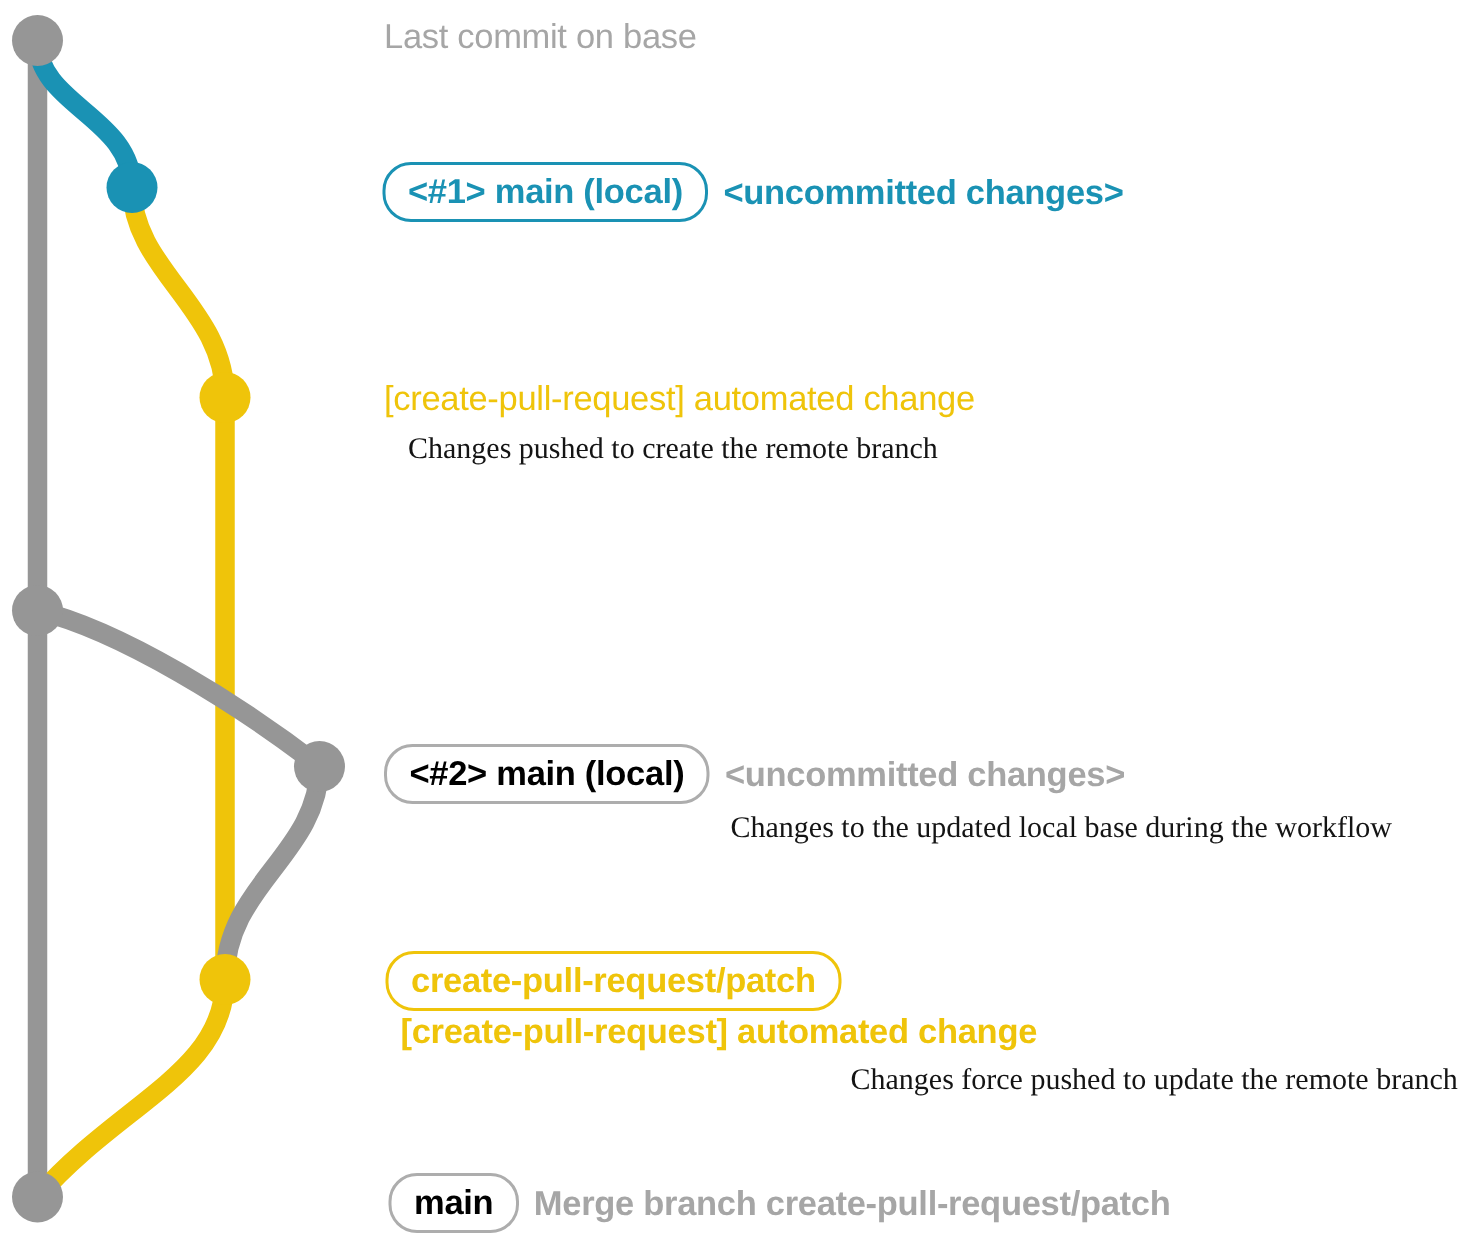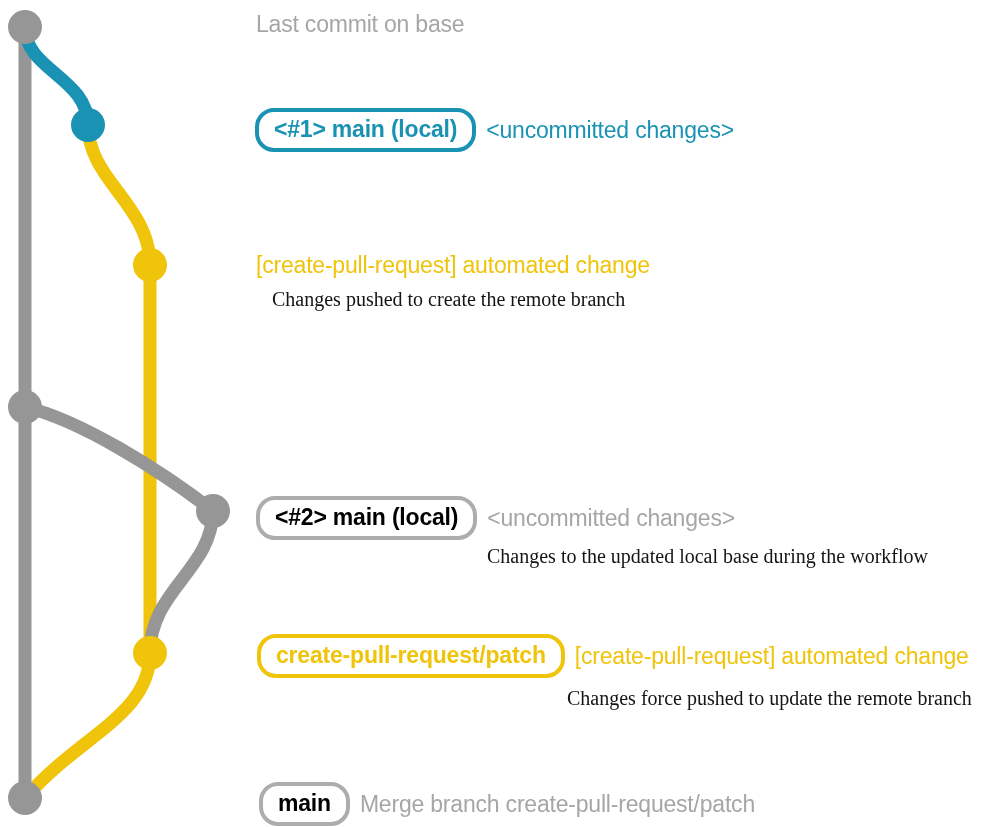--- a/index.html
+++ b/index.html
@@ -26,39 +26,39 @@
     width: 981px;
     height: 827px;
   }
   .row {
     position: absolute;
   }
   .pill {
     display: inline-block;
     vertical-align: middle;
     box-sizing: border-box;
-    border: 4px solid #d946ef;
+    border: 2px solid #d946ef;
     border-radius: 19px;
     padding: 4px 15px 6px 15px;
     font-size: 23px;
     font-weight: 700;
     line-height: 26px;
     letter-spacing: -0.2px;
     white-space: nowrap;
   }
   .pill.teal   { border-color: #1A92B4; color: #1A92B4; }
   .pill.gray   { border-color: #ADADAD; color: #000000; }
   .pill.yellow { border-color: #EFC40A; color: #EFC40A; }
   .subject {
     display: inline-block;
     vertical-align: middle;
     margin-left: 10px;
     font-size: 23px;
     line-height: 26px;
-    font-weight: 400;
+    font-weight: 700;
     letter-spacing: -0.2px;
     white-space: nowrap;
   }
   .subject.teal   { color: #1A92B4; }
   .subject.gray   { color: #A6A6A6; }
   .subject.yellow { color: #EFC40A; }
   .plain-subject {
     font-size: 23px;
     line-height: 26px;
     font-weight: 400;

